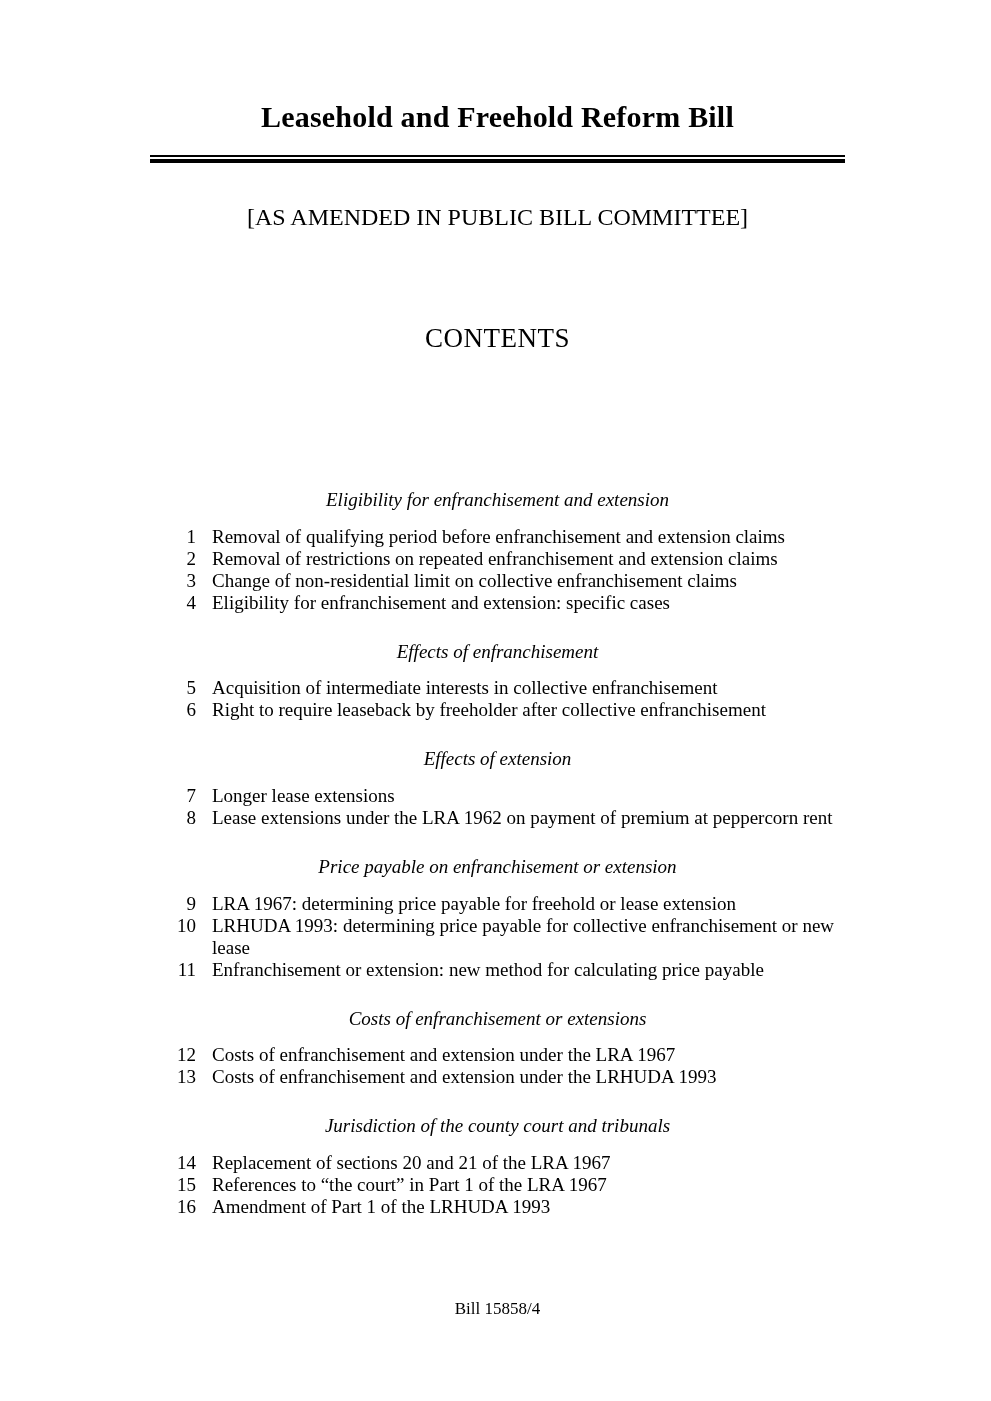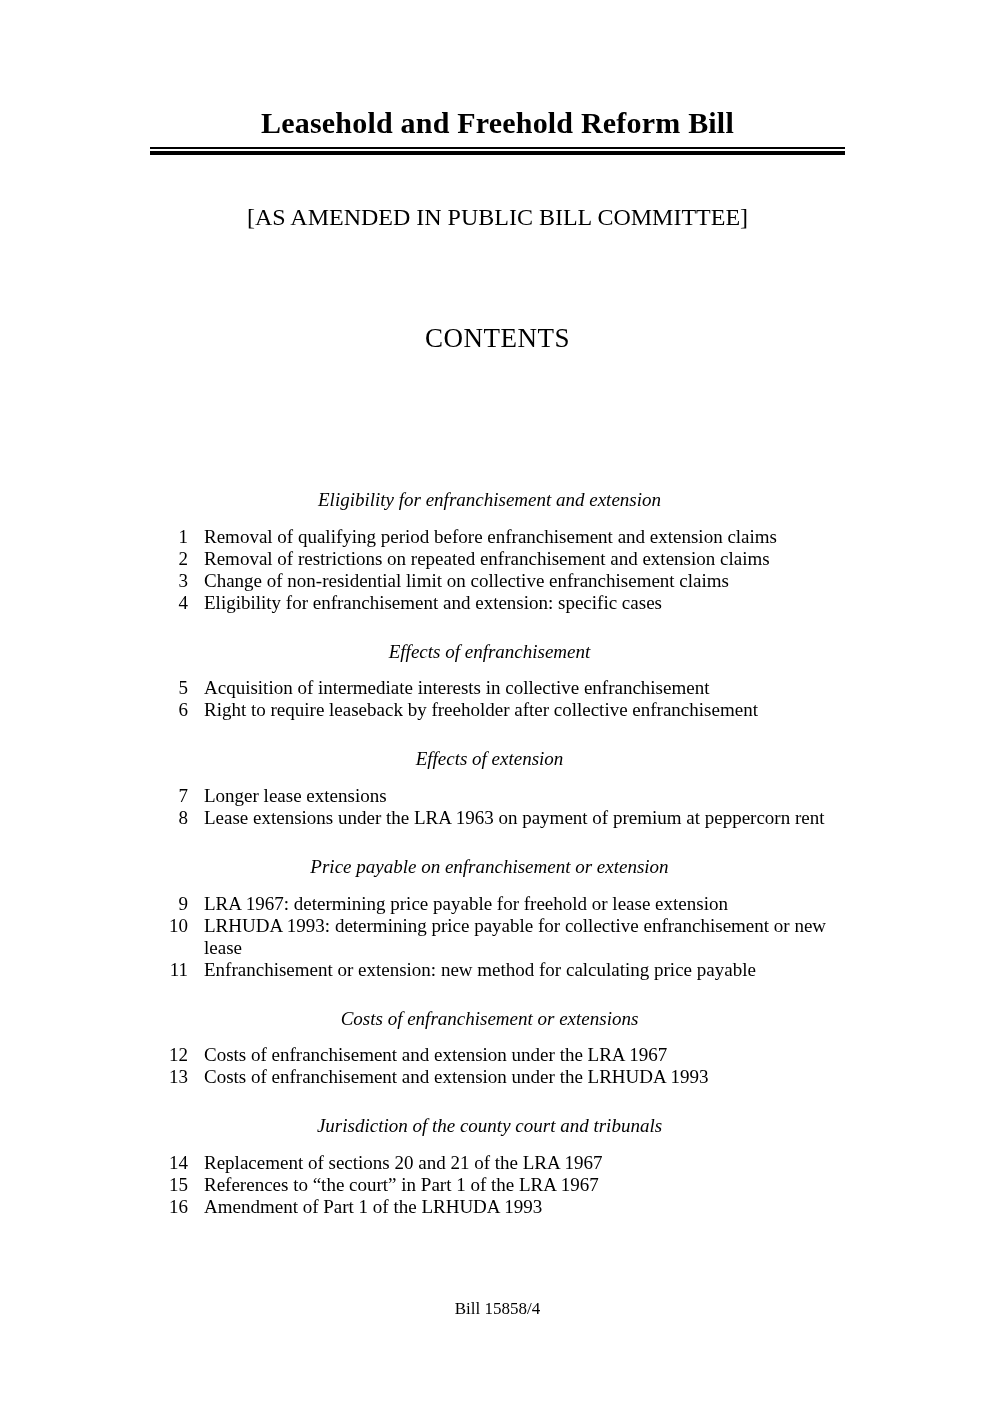--- a/index.html
+++ b/index.html
@@ -31,22 +31,22 @@
     left: 150px;
     top: 100px;
     width: 695px;
   }
   .bill-title {
     font-size: 30px;
     font-weight: bold;
     text-align: center;
     letter-spacing: 0.2px;
     line-height: 1.15;
-    margin: 6px;
-    padding-bottom: 0;
+    margin: 0;
+    padding-bottom: 20px;
   }
   .rule-thin {
     height: 2px;
     background: #000000;
     width: 100%;
   }
   .rule-gap {
     height: 2px;
     background: #ffffff;
     width: 100%;
@@ -99,21 +99,21 @@
     font-size: 17px;
     font-variant: small-caps;
     letter-spacing: 0.6px;
     line-height: 1.3;
     margin-top: 24px;
   }
 
   
   .toc {
     position: absolute;
-    left: 142px;
+    left: 150px;
     top: 488px;
     width: 695px;
   }
 
   .toc-group {
     margin-bottom: 26px;
   }
   .toc-group:last-child {
     margin-bottom: 0;
   }
@@ -204,21 +204,21 @@
         </div>
       </div>
       <div class="toc-group">
         <div class="group-heading">Effects of extension</div>
         <div class="toc-entry">
           <span class="entry-number">7</span>
           <span class="entry-text">Longer lease extensions</span>
         </div>
         <div class="toc-entry">
           <span class="entry-number">8</span>
-          <span class="entry-text">Lease extensions under the LRA 1963 on payment of premium at peppercorn rent</span>
+          <span class="entry-text">Lease extensions under the LRA 1962 on payment of premium at peppercorn rent</span>
         </div>
       </div>
       <div class="toc-group">
         <div class="group-heading">Price payable on enfranchisement or extension</div>
         <div class="toc-entry">
           <span class="entry-number">9</span>
           <span class="entry-text">LRA 1967: determining price payable for freehold or lease extension</span>
         </div>
         <div class="toc-entry">
           <span class="entry-number">10</span>

